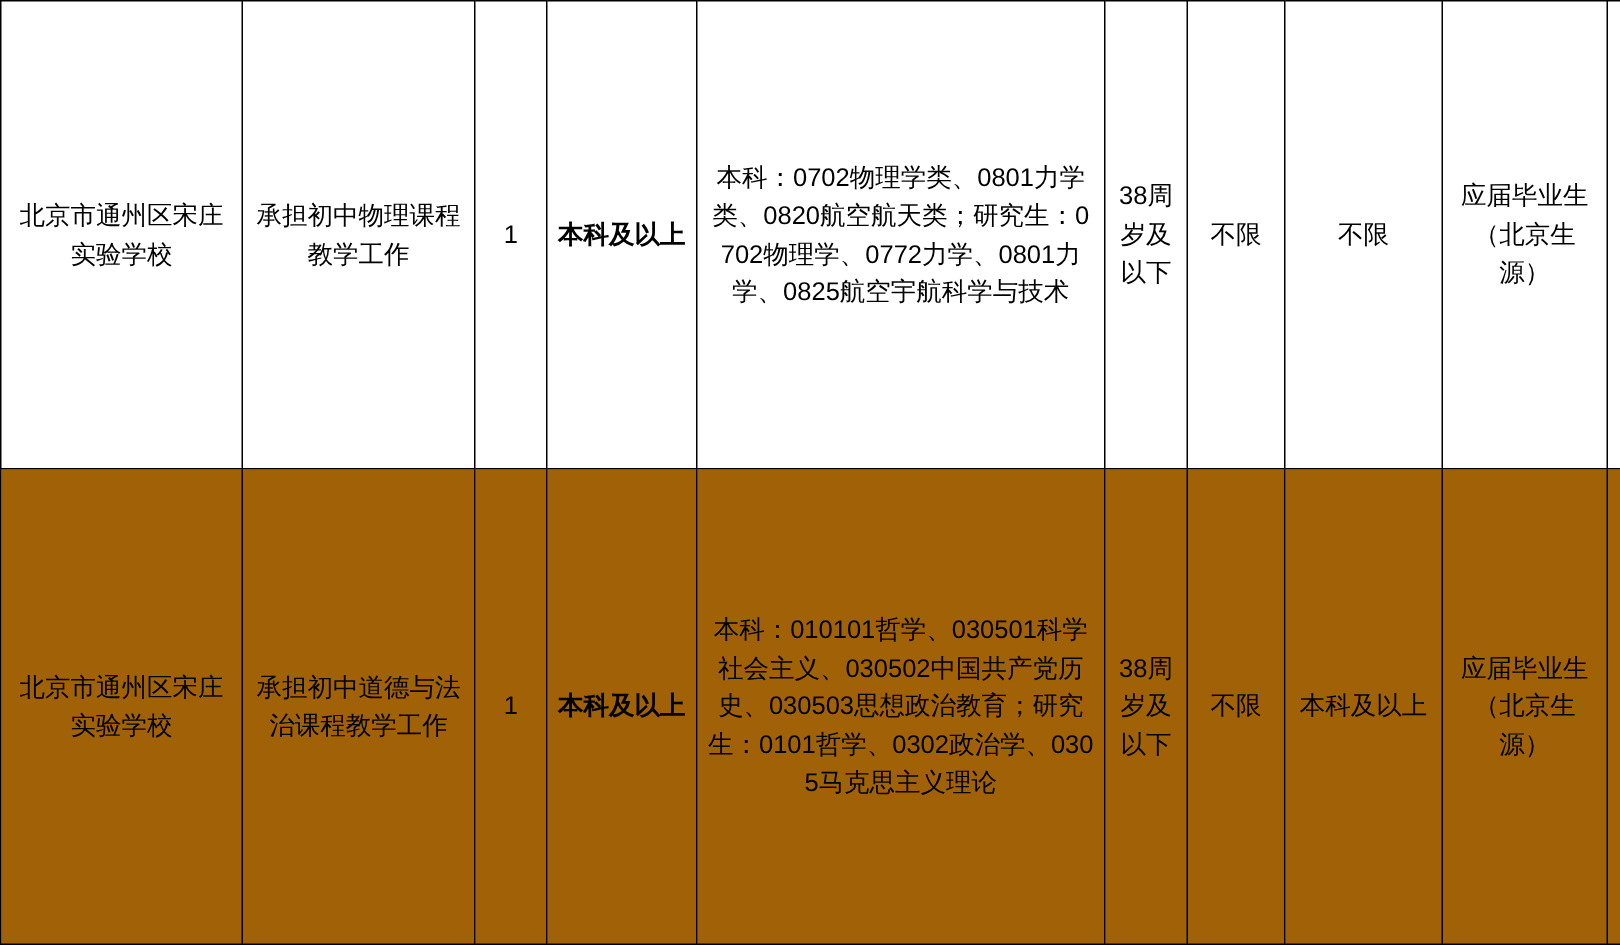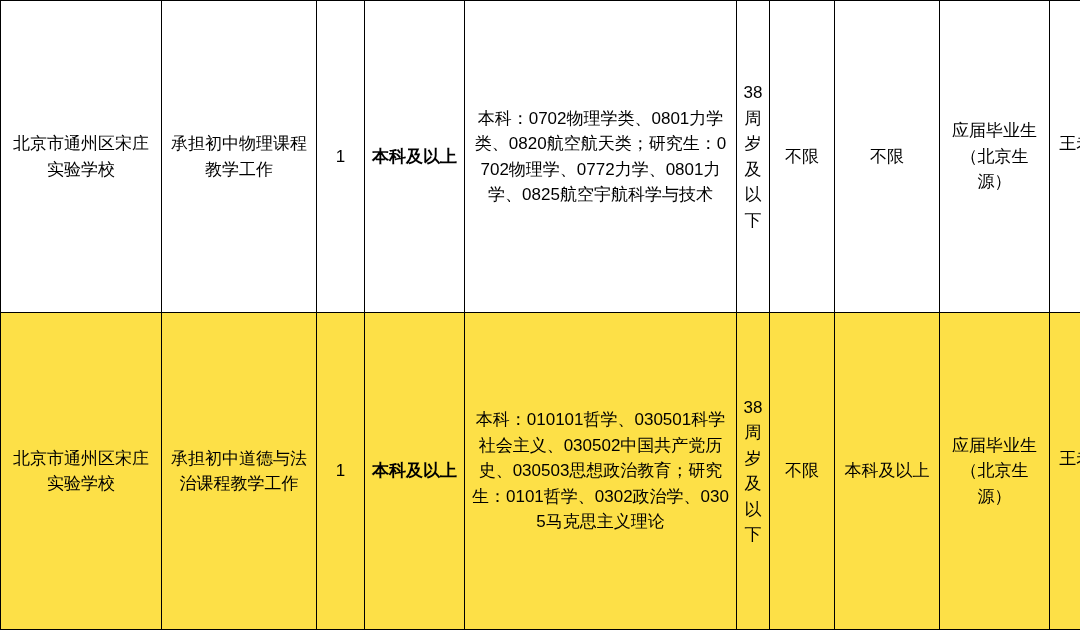--- a/index.html
+++ b/index.html
@@ -32,28 +32,28 @@
     line-height: 1.5;
     color: #000000;
     padding: 4px 6px;
     box-sizing: border-box;
     word-break: break-all;
   }
   tr.row-white td {
     background: #ffffff;
   }
   tr.row-green td {
-    background: #fde047;
+    background: #a16207;
   }
   td.col-unit      { width: 161px; }
   td.col-job       { width: 155px; }
   td.col-count     { width: 48px; }
   td.col-degree    { width: 100px; font-weight: bold; }
   td.col-major     { width: 272px; text-align: center; }
-  td.col-age       { width: 33px; }
+  td.col-age       { width: 55px; }
   td.col-other     { width: 65px; }
   td.col-political { width: 105px; }
   td.col-source    { width: 110px; }
   td.col-contact   { width: 135px; }
 
   td.major-cell {
     text-align: justify;
     text-align-last: center;
     padding-left: 10px;
     padding-right: 10px;

